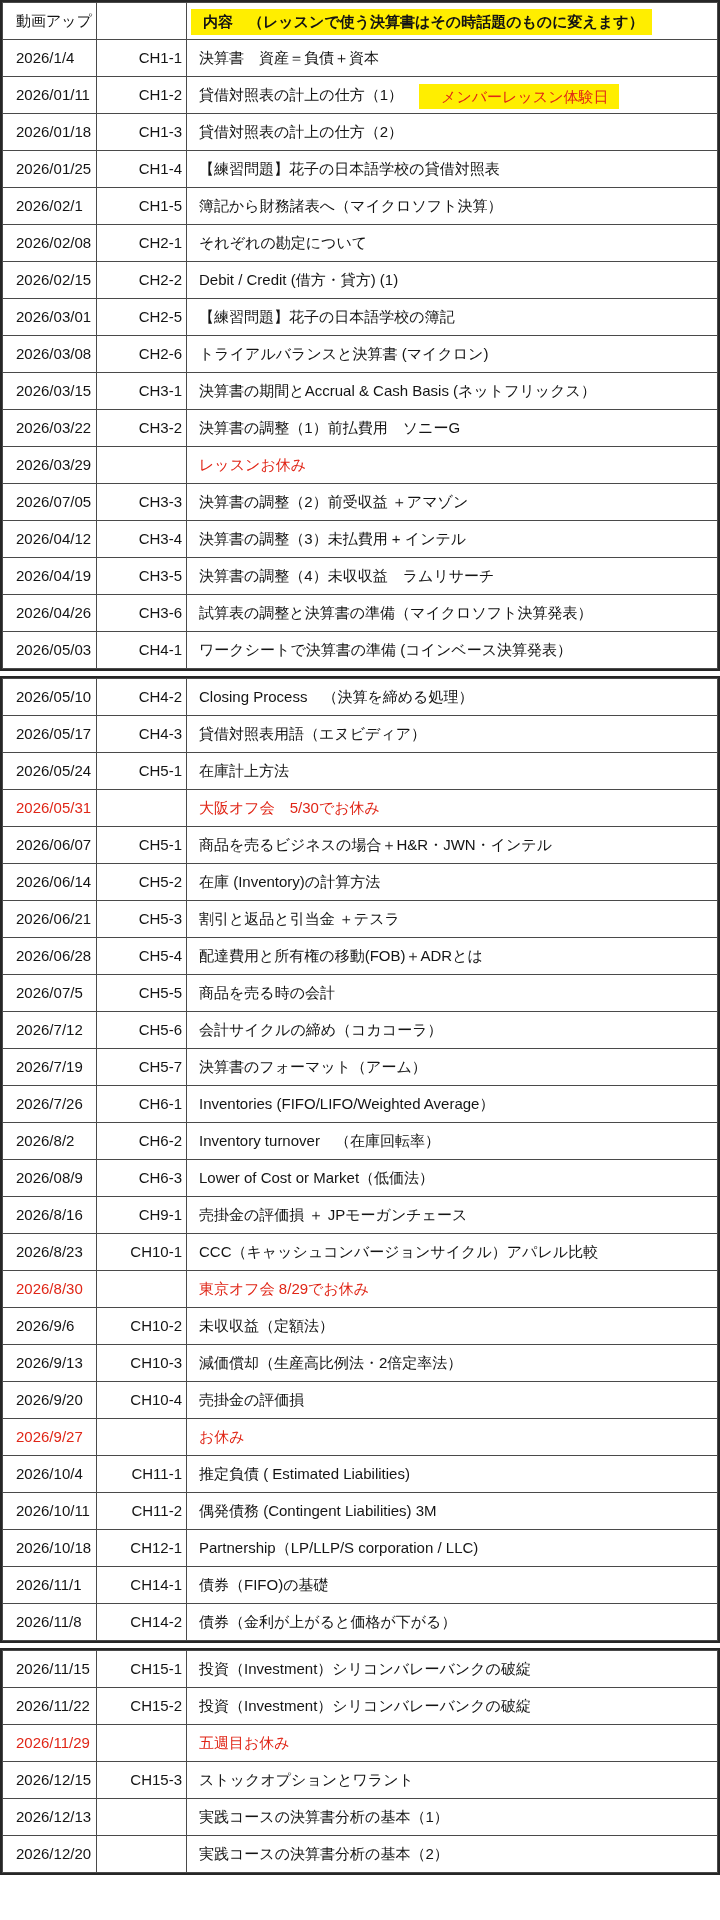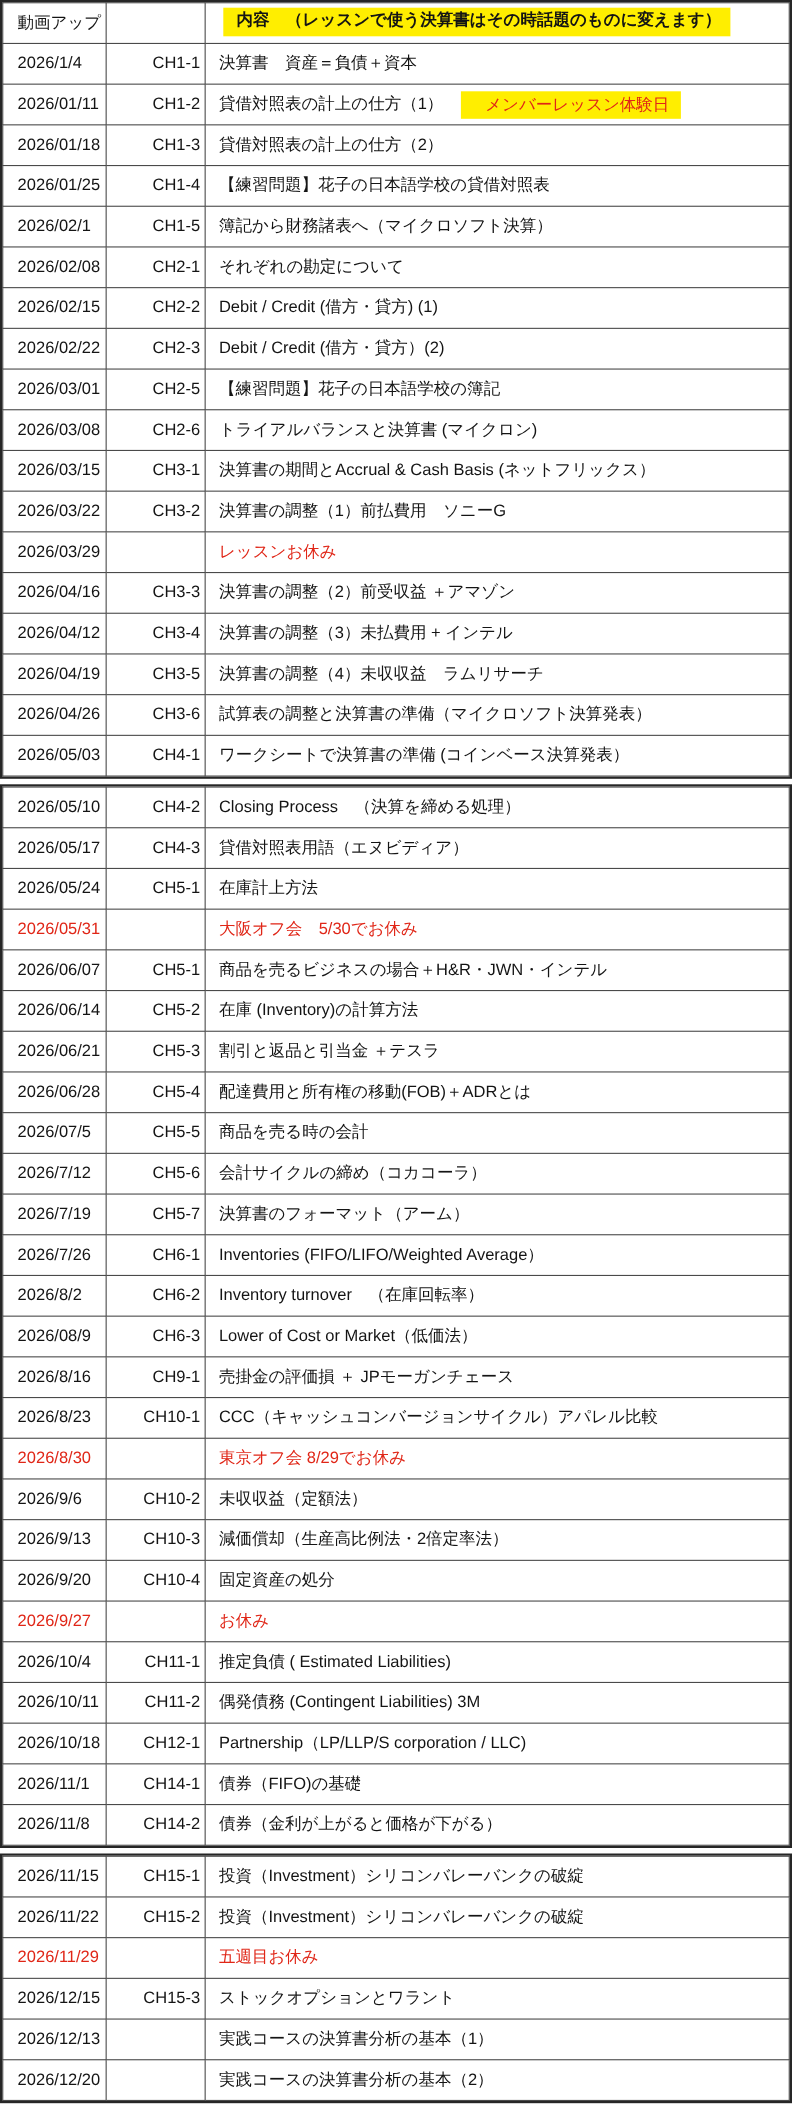--- a/index.html
+++ b/index.html
@@ -37,21 +37,21 @@
     padding:0 4px 0 13px;
     overflow:hidden;
     white-space:nowrap;
     vertical-align:middle;
     color:var(--ink);
   }
   td.ch{padding-left:9px;text-align:right;}
   td.content{padding-left:12px;}
   td.red{color:var(--red);}
   
-  td.hdr-content{padding-left:16px;font-family:Liberation Mono, monospace;}
+  td.hdr-content{padding-left:4px;}
   .hl-header{
     display:inline-block;
     background:var(--hl);
     font-weight:bold;
     line-height:26px;
     padding:0 8px 0 12px;
     vertical-align:middle;
   }
   
   .hl-suffix{
@@ -111,25 +111,20 @@
             <td>2026/02/08</td>
             <td class="ch">CH2-1</td>
             <td class="content">それぞれの勘定について</td>
           </tr>
           <tr>
             <td>2026/02/15</td>
             <td class="ch">CH2-2</td>
             <td class="content">Debit / Credit (借方・貸方) (1)</td>
           </tr>
           <tr>
-            <td>2026/02/22</td>
-            <td class="ch">CH2-3</td>
-            <td class="content">Debit / Credit (借方・貸方）(2)</td>
-          </tr>
-          <tr>
             <td>2026/03/01</td>
             <td class="ch">CH2-5</td>
             <td class="content">【練習問題】花子の日本語学校の簿記</td>
           </tr>
           <tr>
             <td>2026/03/08</td>
             <td class="ch">CH2-6</td>
             <td class="content">トライアルバランスと決算書 (マイクロン)</td>
           </tr>
           <tr>
@@ -141,21 +136,21 @@
             <td>2026/03/22</td>
             <td class="ch">CH3-2</td>
             <td class="content">決算書の調整（1）前払費用　ソニーG</td>
           </tr>
           <tr>
             <td>2026/03/29</td>
             <td class="ch"></td>
             <td class="content red">レッスンお休み</td>
           </tr>
           <tr>
-            <td>2026/04/16</td>
+            <td>2026/07/05</td>
             <td class="ch">CH3-3</td>
             <td class="content">決算書の調整（2）前受収益 ＋アマゾン</td>
           </tr>
           <tr>
             <td>2026/04/12</td>
             <td class="ch">CH3-4</td>
             <td class="content">決算書の調整（3）未払費用 + インテル</td>
           </tr>
           <tr>
             <td>2026/04/19</td>
@@ -274,21 +269,21 @@
             <td class="content">未収収益（定額法）</td>
           </tr>
           <tr>
             <td>2026/9/13</td>
             <td class="ch">CH10-3</td>
             <td class="content">減価償却（生産高比例法・2倍定率法）</td>
           </tr>
           <tr>
             <td>2026/9/20</td>
             <td class="ch">CH10-4</td>
-            <td class="content">固定資産の処分</td>
+            <td class="content">売掛金の評価損</td>
           </tr>
           <tr>
             <td class="red">2026/9/27</td>
             <td class="ch"></td>
             <td class="content red">お休み</td>
           </tr>
           <tr>
             <td>2026/10/4</td>
             <td class="ch">CH11-1</td>
             <td class="content">推定負債 ( Estimated Liabilities)</td>

